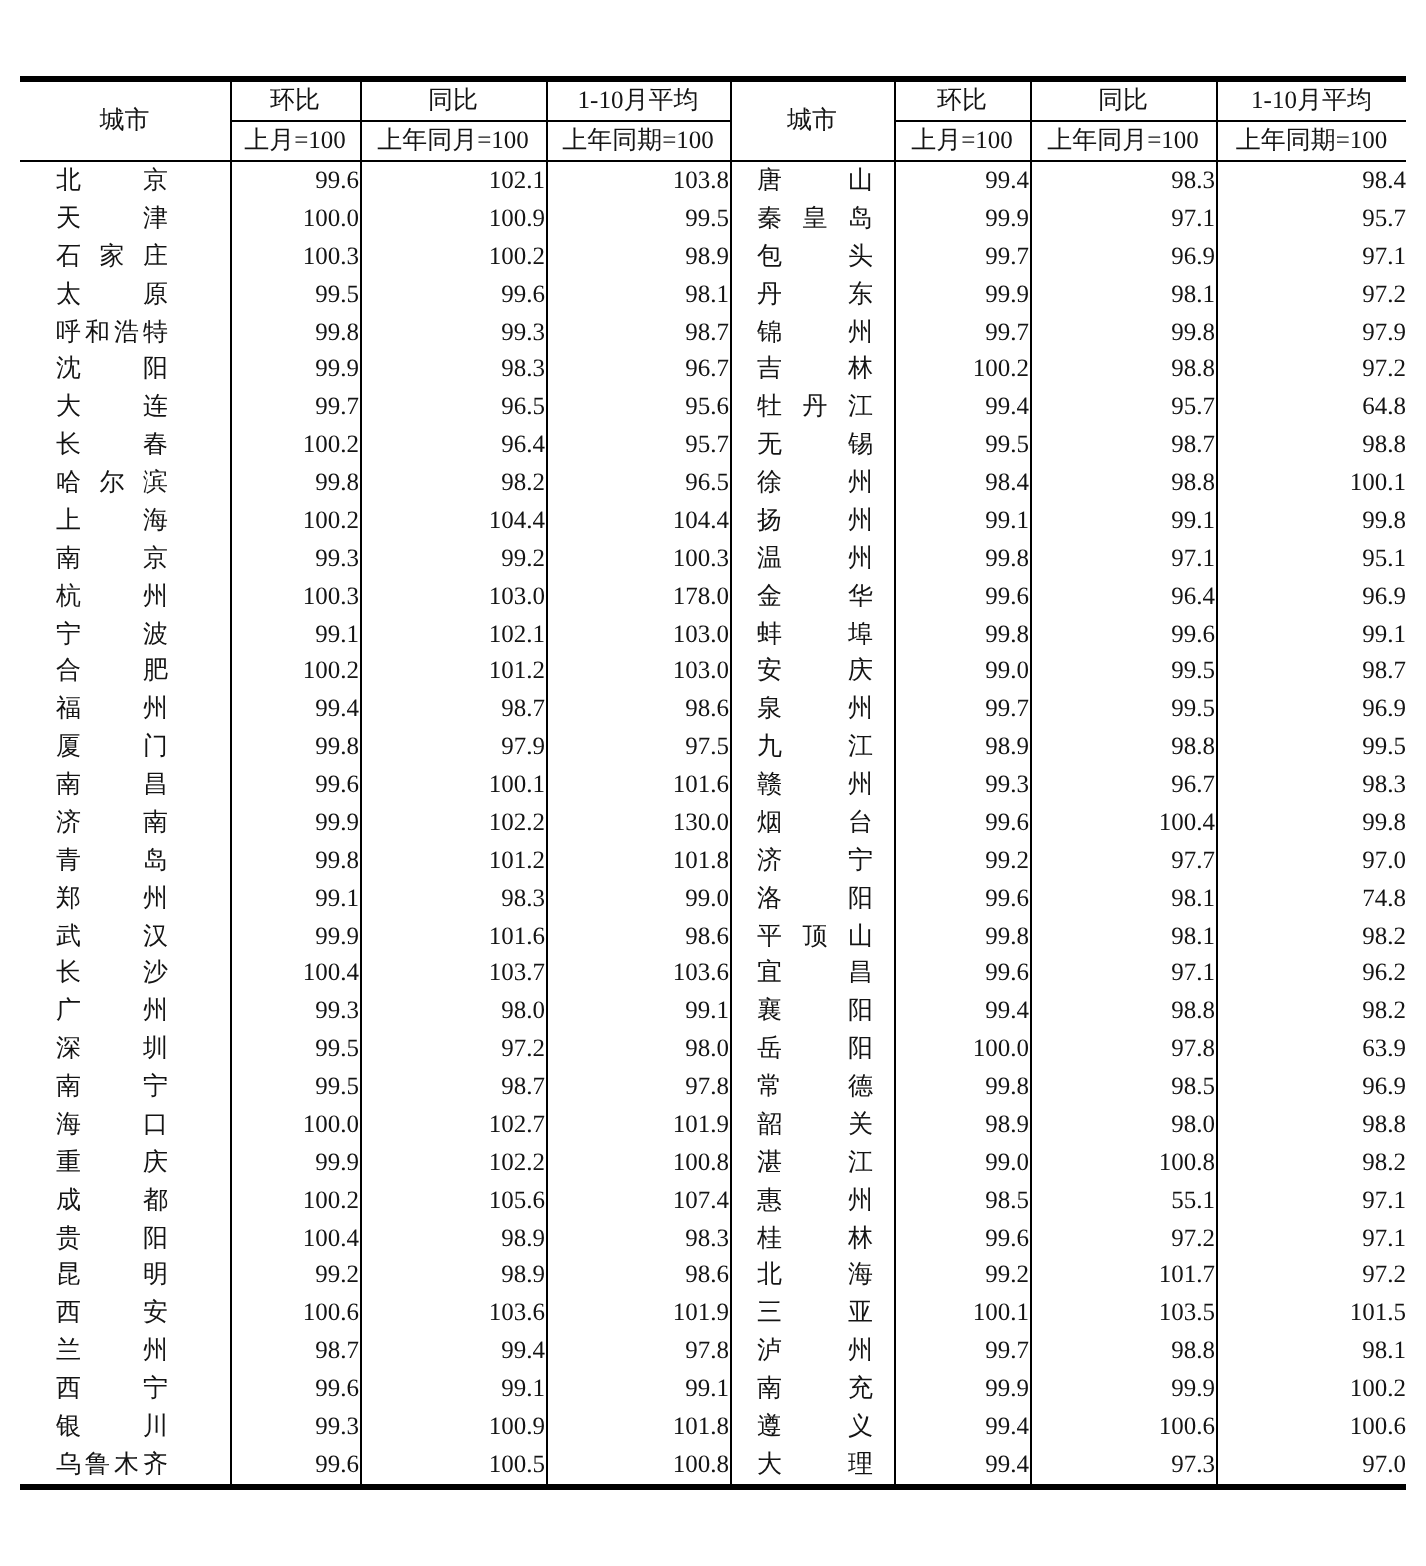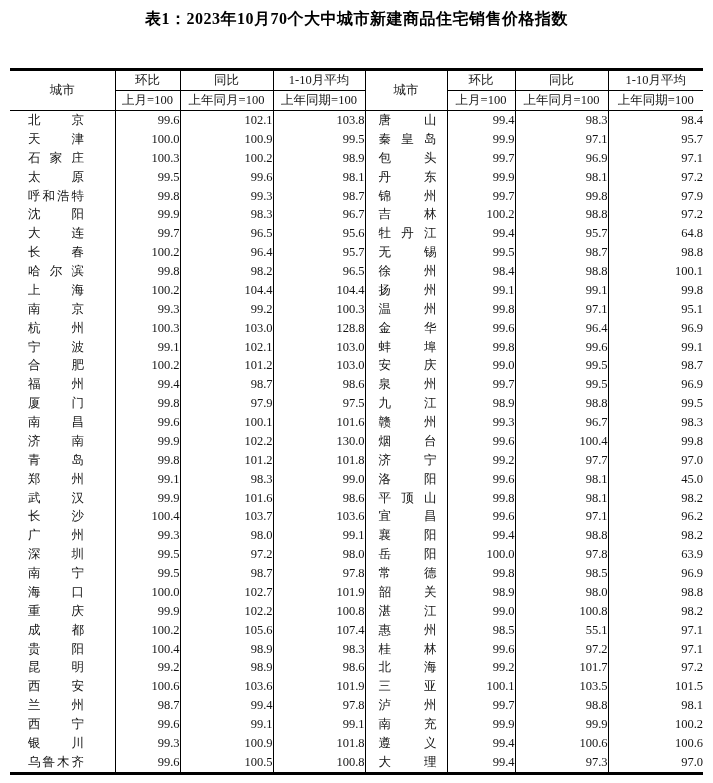--- a/index.html
+++ b/index.html
@@ -70,21 +70,20 @@
     justify-content: space-between;
     width: 56px;
   }
   td.city-l .city-name { margin-left: 18px; }
   td.city-r .city-name { margin-left: 13px; width: 58px; }
 </style>
 </head>
 <body>
 
 <div class="page">
-  <div class="title">表1：2023年10月70个大中城市新建商品住宅销售价格指数</div>
 
   <table id="price-table">
     <colgroup>
       <col style="width:105px">
       <col style="width:65px">
       <col style="width:93px">
       <col style="width:92px">
       <col style="width:82px">
       <col style="width:68px">
       <col style="width:93px">
@@ -339,21 +338,21 @@
         </tr>
         <tr>
           <td class="city city-l c1">
             <span class="city-name">
               <span>杭</span>
               <span>州</span>
             </span>
           </td>
           <td class="num c2">100.3</td>
           <td class="num c3">103.0</td>
-          <td class="num c4">128.8</td>
+          <td class="num c4">178.0</td>
           <td class="city city-r c5">
             <span class="city-name">
               <span>金</span>
               <span>华</span>
             </span>
           </td>
           <td class="num c6">99.6</td>
           <td class="num c7">96.4</td>
           <td class="num c8">96.9</td>
         </tr>
@@ -508,21 +507,21 @@
           <td class="num c3">98.3</td>
           <td class="num c4">99.0</td>
           <td class="city city-r c5">
             <span class="city-name">
               <span>洛</span>
               <span>阳</span>
             </span>
           </td>
           <td class="num c6">99.6</td>
           <td class="num c7">98.1</td>
-          <td class="num c8">45.0</td>
+          <td class="num c8">74.8</td>
         </tr>
         <tr>
           <td class="city city-l c1">
             <span class="city-name">
               <span>武</span>
               <span>汉</span>
             </span>
           </td>
           <td class="num c2">99.9</td>
           <td class="num c3">101.6</td>

